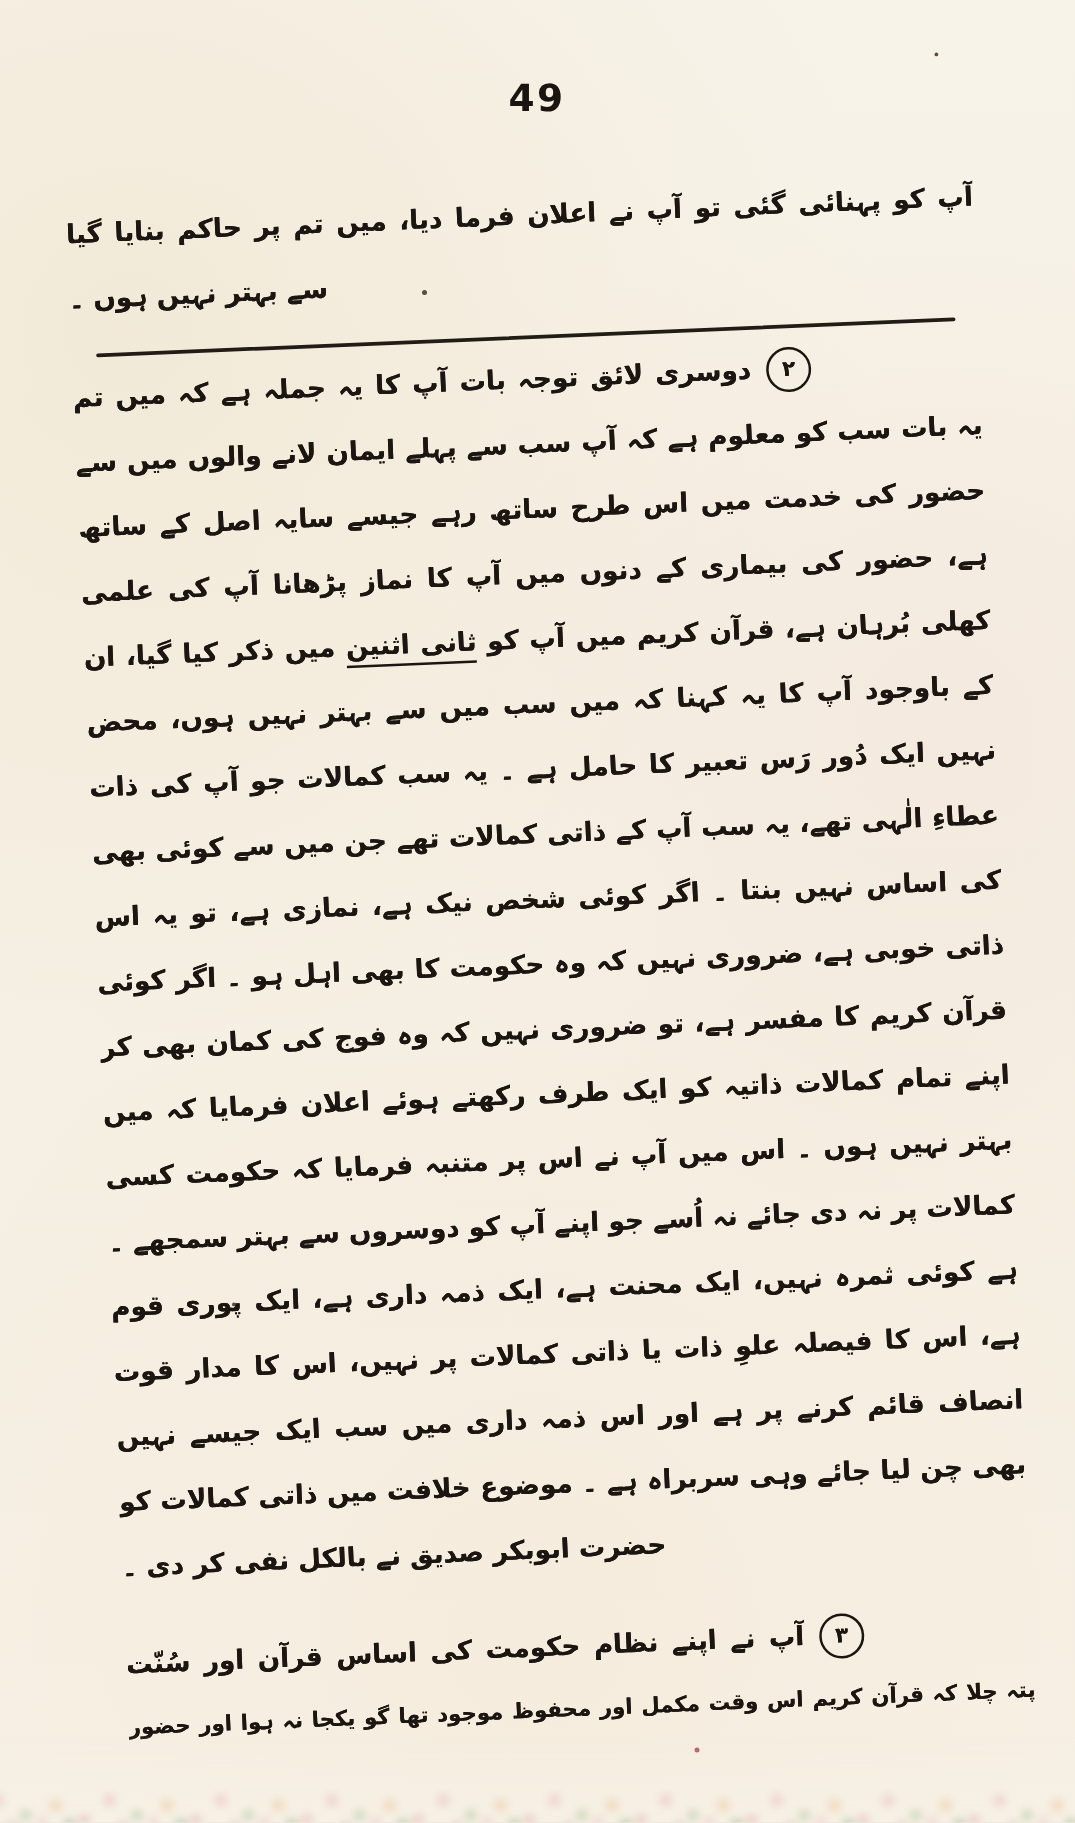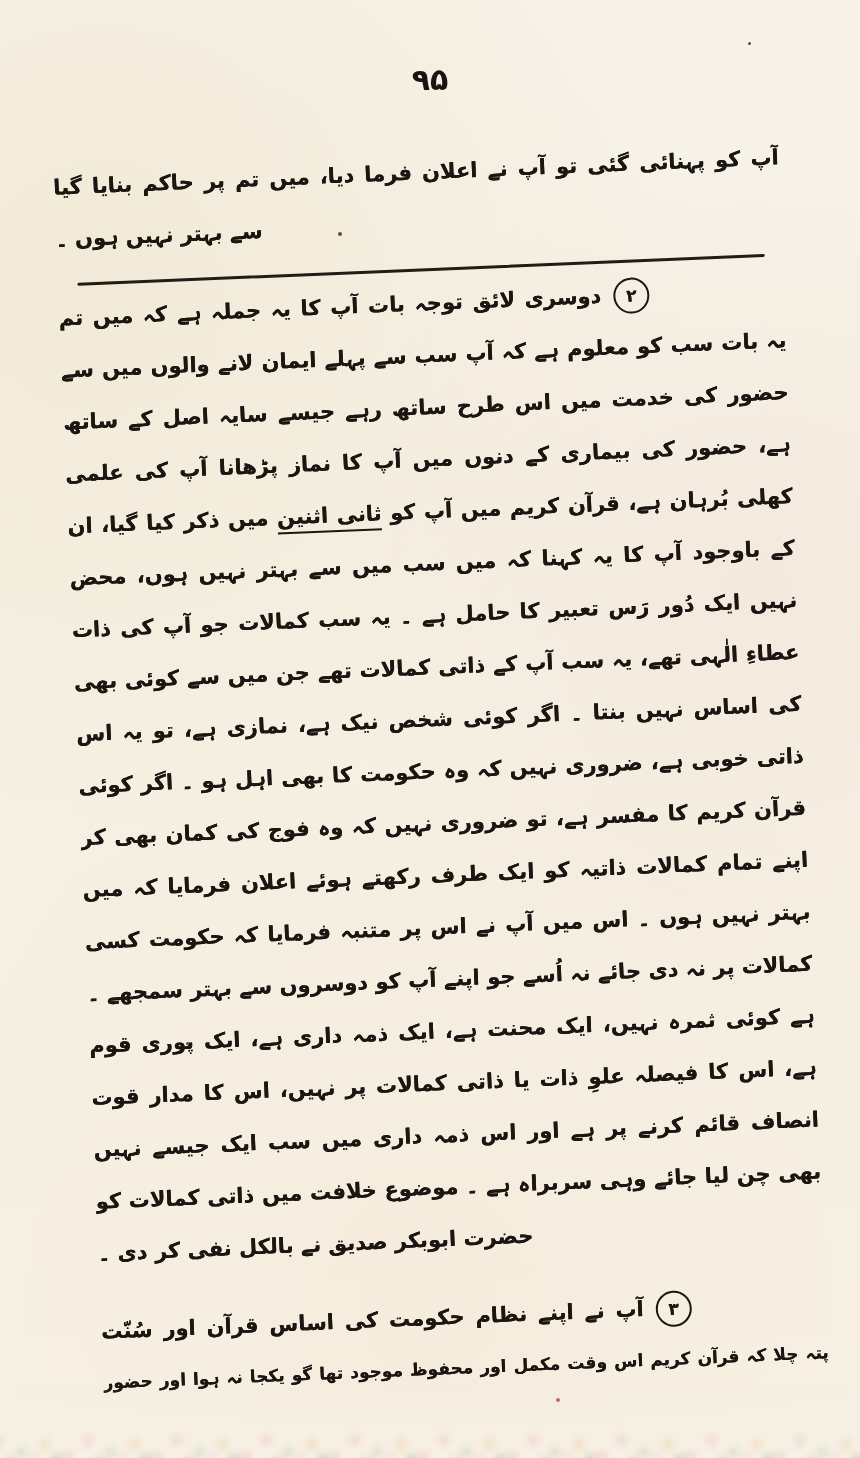--- a/index.html
+++ b/index.html
@@ -77,21 +77,21 @@
   .speck.s1{width:4px;height:4px;left:338px;top:232px;}
   .speck.s2{width:3px;height:3px;left:748px;top:42px;}
   .speck.s3{width:3px;height:3px;left:186px;top:1042px;}
   .speck.s4{width:4px;height:4px;left:556px;top:1398px;background:#b24a5a;}
 </style>
 </head>
 <body>
 
 <div class="scan">
 
-  <div class="page-number">۹۵</div>
+  <div class="page-number">49</div>
 
   <div class="text-body">
     <div class="para">
         <div class="text-line"><span>آپ کو پہنائی گئی تو آپ نے اعلان فرما دیا، میں تم پر حاکم بنایا گیا ہوں، اور تم سب</span></div>
         <div class="text-line align-left"><span>سے بہتر نہیں ہوں ۔</span></div>
       </div>
 
     <div class="gap-sm"></div>
     <div class="overline-rule"></div>
 

